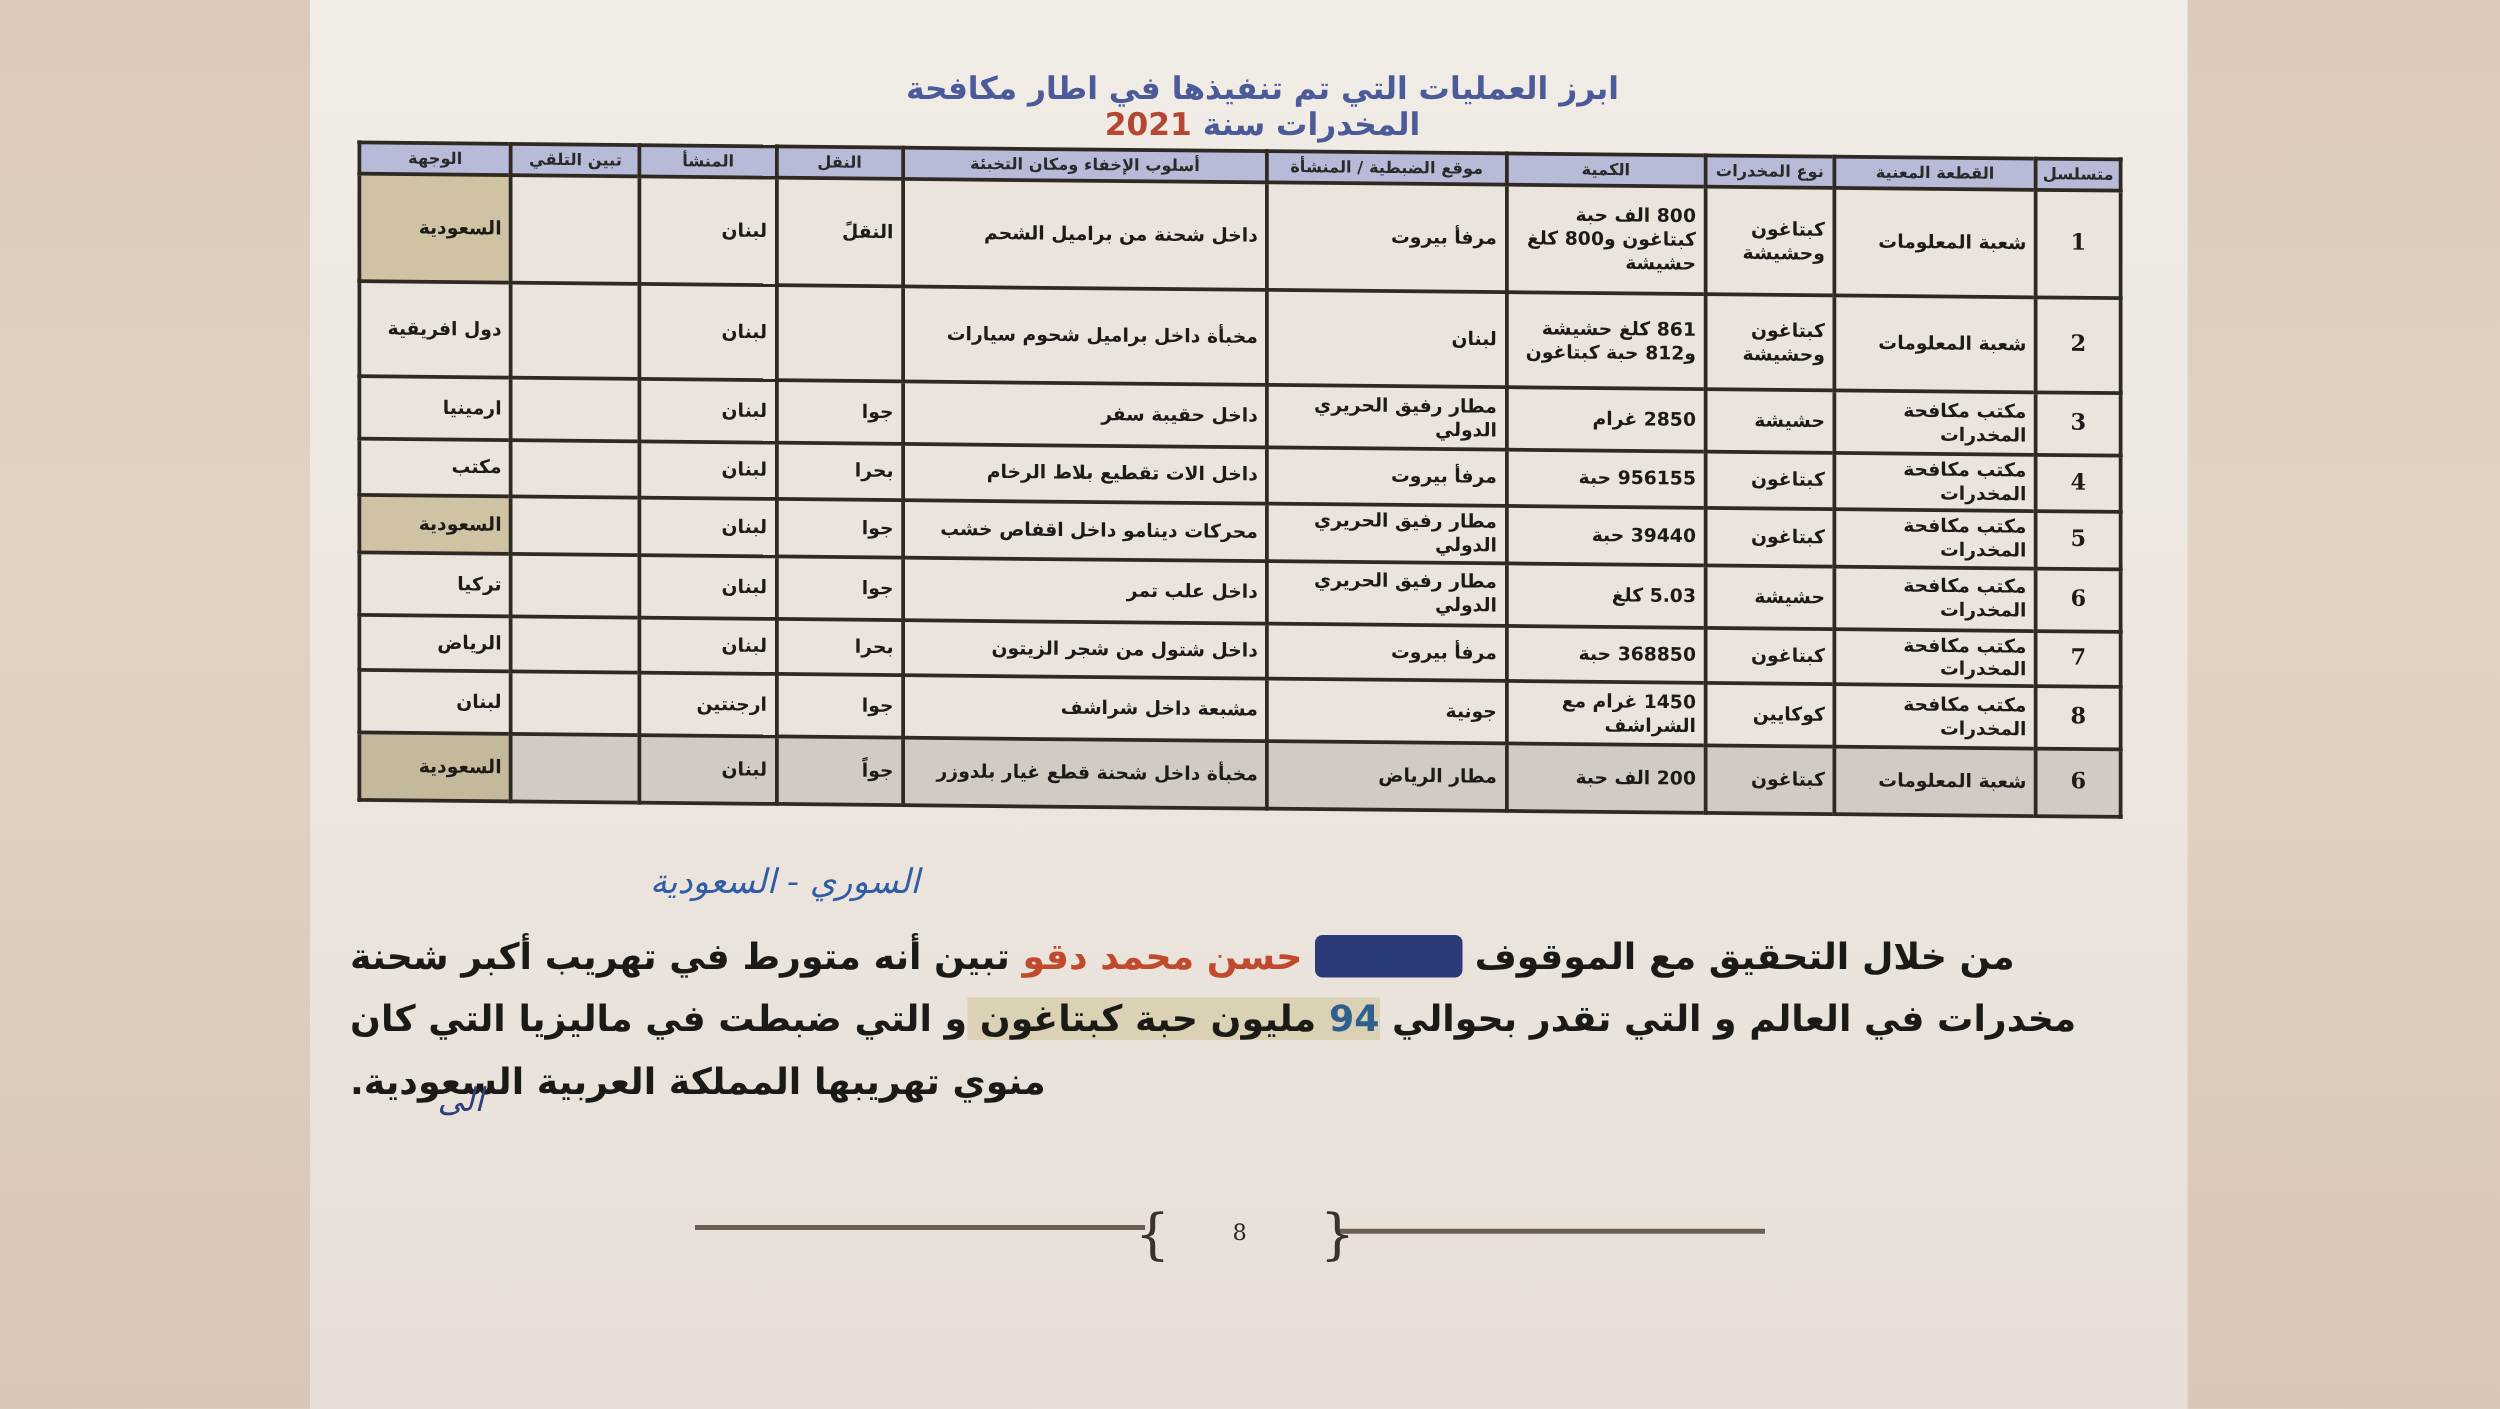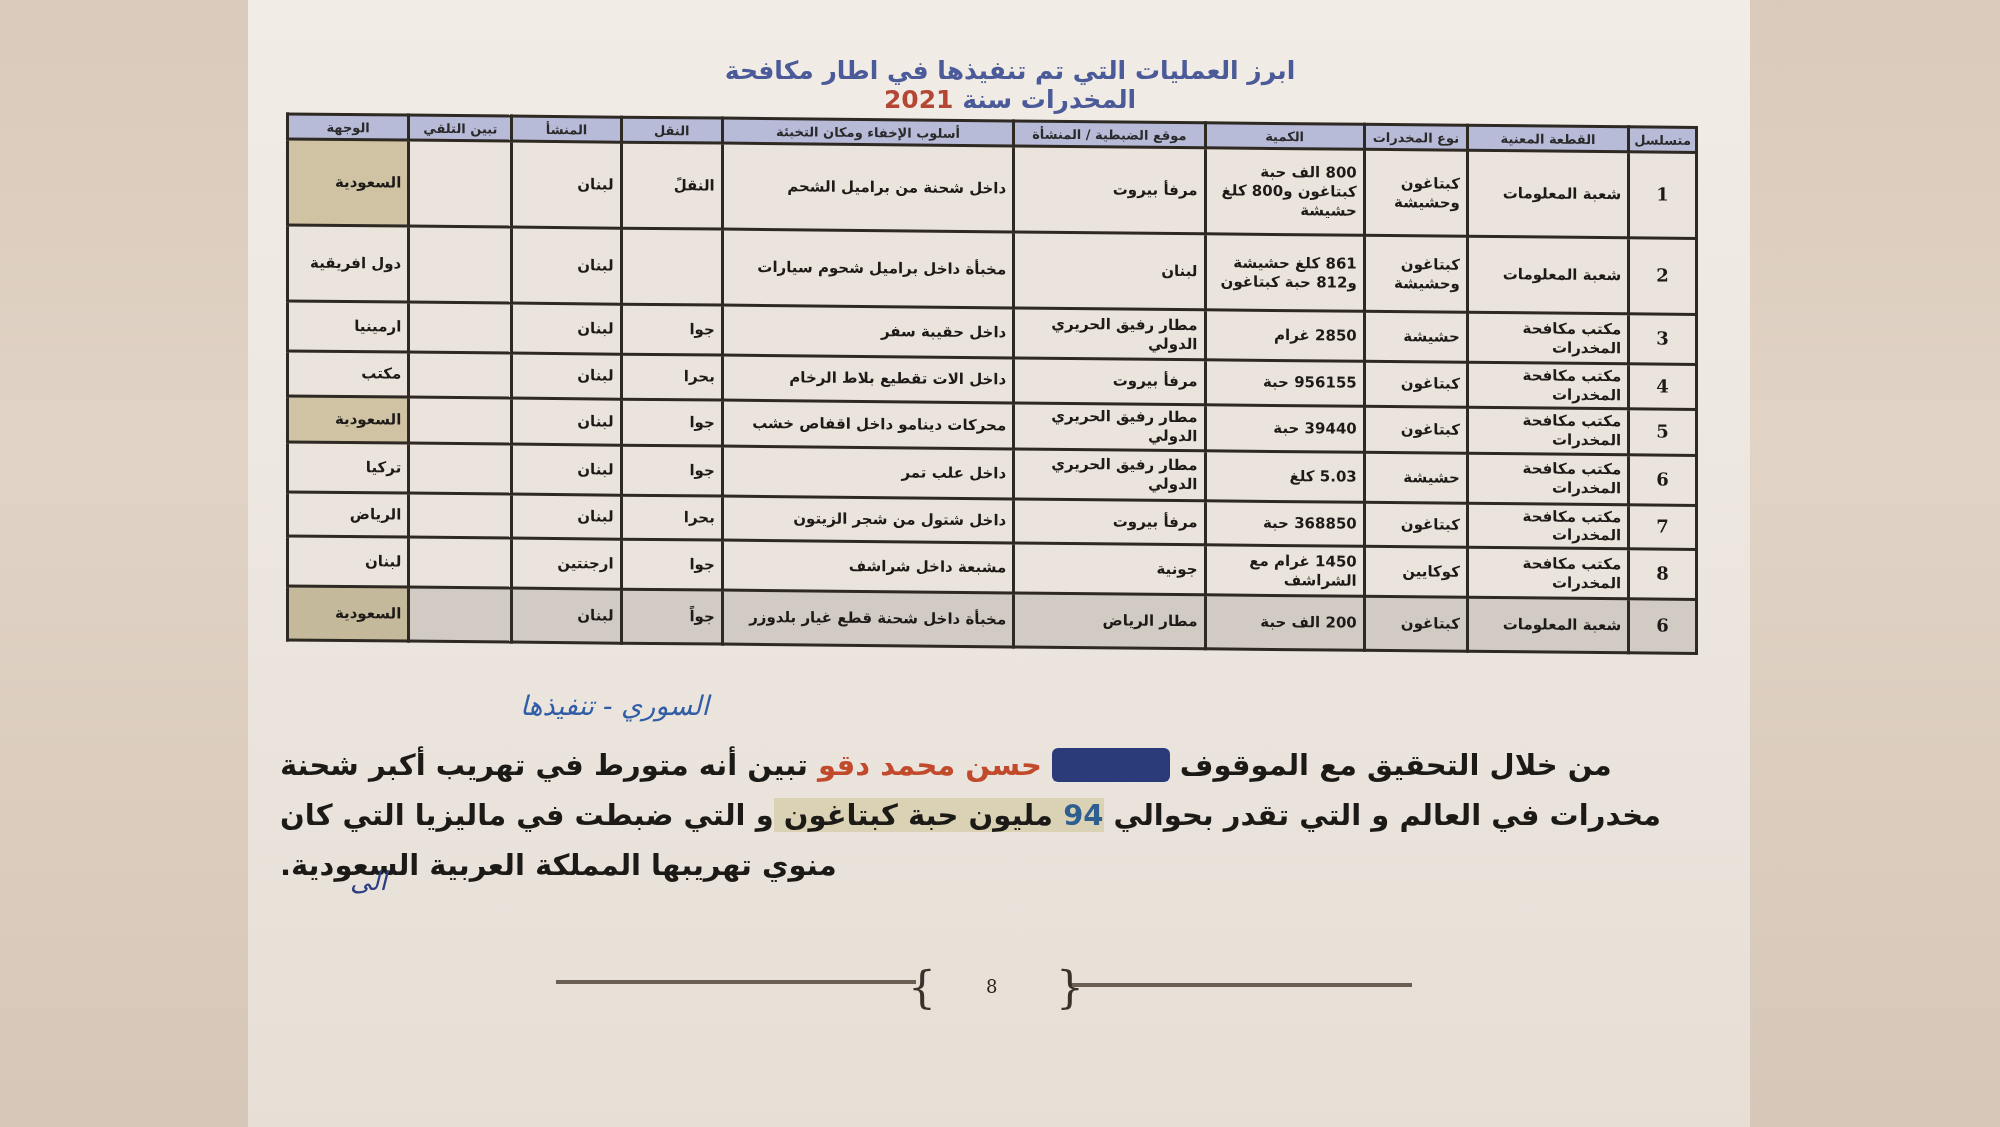--- a/index.html
+++ b/index.html
@@ -168,21 +168,21 @@
       <td>مطار الرياض</td>
       <td>مخبأة داخل شحنة قطع غيار بلدوزر</td>
       <td>جواً</td>
       <td>لبنان</td>
       <td></td>
       <td class="hl">السعودية</td>
     </tr>
   </tbody>
 </table>
 
-<div class="note">السوري - تنفيذها</div>
+<div class="note">السوري - السعودية</div>
 
 <div class="para">
   <span>من خلال التحقيق مع الموقوف</span>
   <span class="mark">■■■■</span>
   <span class="name">حسن محمد دقو</span>
   <span>تبين أنه متورط في تهريب أكبر شحنة مخدرات في العالم و التي تقدر بحوالي</span>
   <span class="hilite">
     <span class="blue">94</span>
     <span>مليون حبة كبتاغون</span>
   </span>

